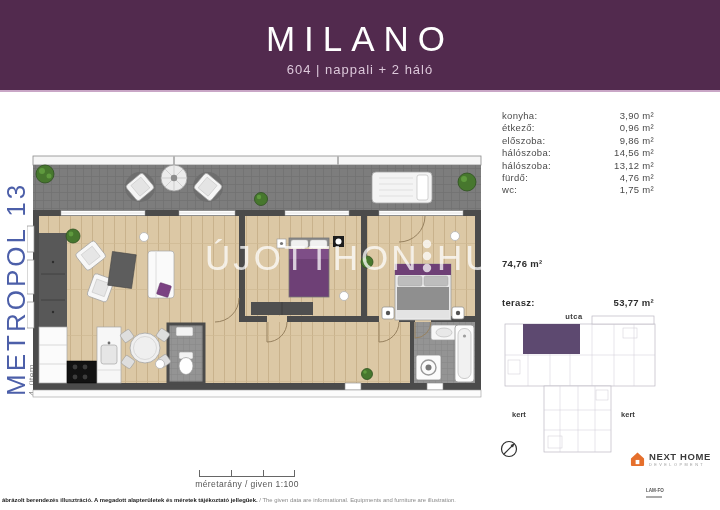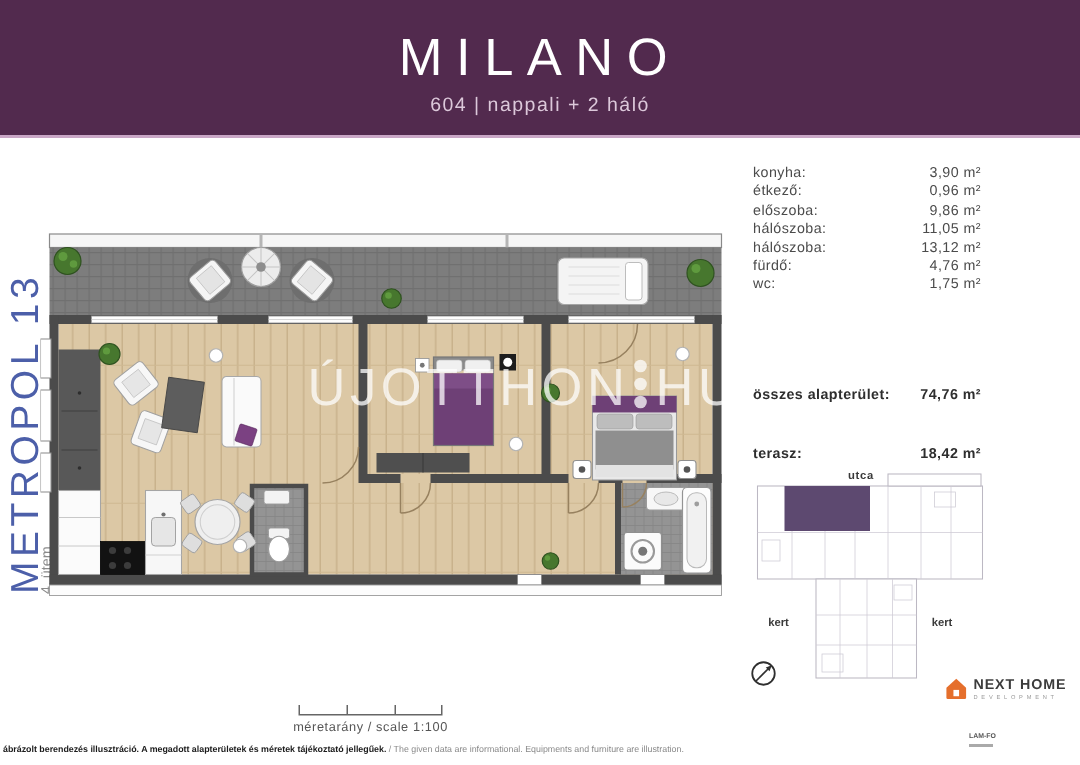--- a/index.html
+++ b/index.html
@@ -299,44 +299,43 @@
     <div class="room-row">
         <span>étkező:</span>
         <span>0,96 m²</span>
       </div>
     <div class="room-row">
         <span>előszoba:</span>
         <span>9,86 m²</span>
       </div>
     <div class="room-row">
         <span>hálószoba:</span>
-        <span>11,05 m²</span>
+        <span>14,56 m²</span>
       </div>
     <div class="room-row">
         <span>hálószoba:</span>
         <span>13,12 m²</span>
       </div>
     <div class="room-row">
         <span>fürdő:</span>
         <span>4,76 m²</span>
       </div>
     <div class="room-row">
         <span>wc:</span>
         <span>1,75 m²</span>
       </div>
   </div>
 
   <div class="totals">
     <div class="total-row">
-        <span>összes alapterület:</span>
         <span>74,76 m²</span>
       </div>
     <div class="total-row">
         <span>terasz:</span>
-        <span>18,42 m²</span>
+        <span>53,77 m²</span>
       </div>
   </div>
 
   <div class="siteplan">
     <svg width="175" height="152" viewBox="0 0 175 152">
       <text x="76" y="9" font-size="7.5" font-weight="bold" fill="#3a3a3a" text-anchor="middle" letter-spacing=".5">utca</text>
       <g fill="#ffffff" stroke="#bcb8c3" stroke-width=".7">
         <rect x="7" y="14" width="150" height="62"></rect>
         <rect x="94" y="6" width="62" height="8"></rect>
         <rect x="46" y="76" width="67" height="66"></rect>
@@ -359,21 +358,21 @@
       </g>
     </svg>
   </div>
 
   <div class="scalebar">
       <i></i>
       <i></i>
       <i></i>
       <i></i>
     </div>
-  <div class="scalelabel">méretarány / scale 1:100</div>
+  <div class="scalelabel">méretarány / given 1:100</div>
 
   <div class="disclaimer"><b>ábrázolt berendezés illusztráció. A megadott alapterületek és méretek tájékoztató jellegűek.</b><span> / The given data are informational. Equipments and furniture are illustration.</span></div>
 
   <div class="brand">
     <svg width="15" height="16" viewBox="0 0 16 16">
       <path d="M8 1 L15 7.5 V14.5 Q15 15.5 14 15.5 H2 Q1 15.5 1 14.5 V7.5 Z" fill="#e56f2c"></path>
       <rect x="6" y="9" width="4" height="4.5" fill="#ffffff"></rect>
     </svg>
     <div class="brand-txt">
       <div class="brand-name">NEXT HOME</div>

